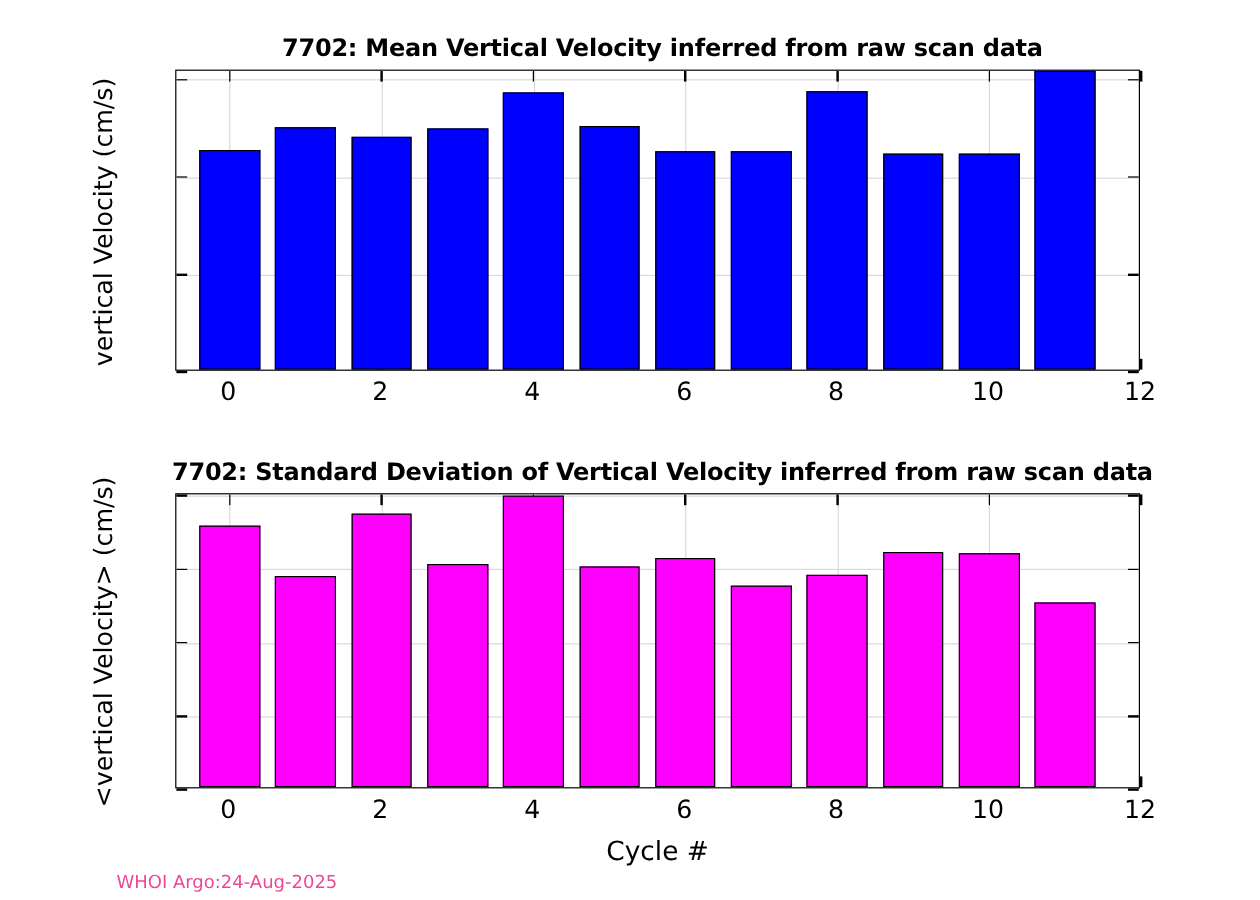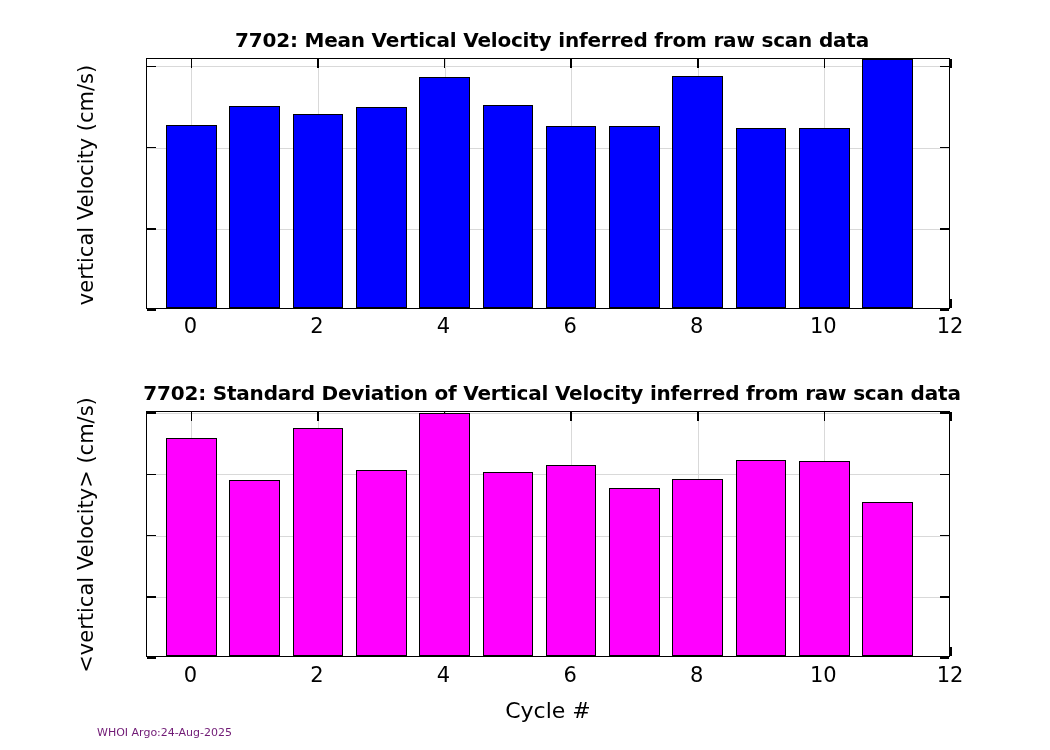--- a/index.html
+++ b/index.html
@@ -78,22 +78,22 @@
   }
   .axis-label-x {
     position: absolute;
     font-size: 22px;
     color: #000;
     white-space: nowrap;
     text-align: center;
   }
   .footer-note {
     position: absolute;
-    font-size: 11px;
-    color: #701a75;
+    font-size: 15px;
+    color: #ec4899;
     white-space: nowrap;
   }
 </style>
 </head>
 <body>
 
 <div id="root">
 
   <div class="panel" id="panel0">
     <div class="chart-title" id="title0" style="top: 28px; left: 0px; width: 1104px;">7702: Mean Vertical Velocity inferred from raw scan data</div>

